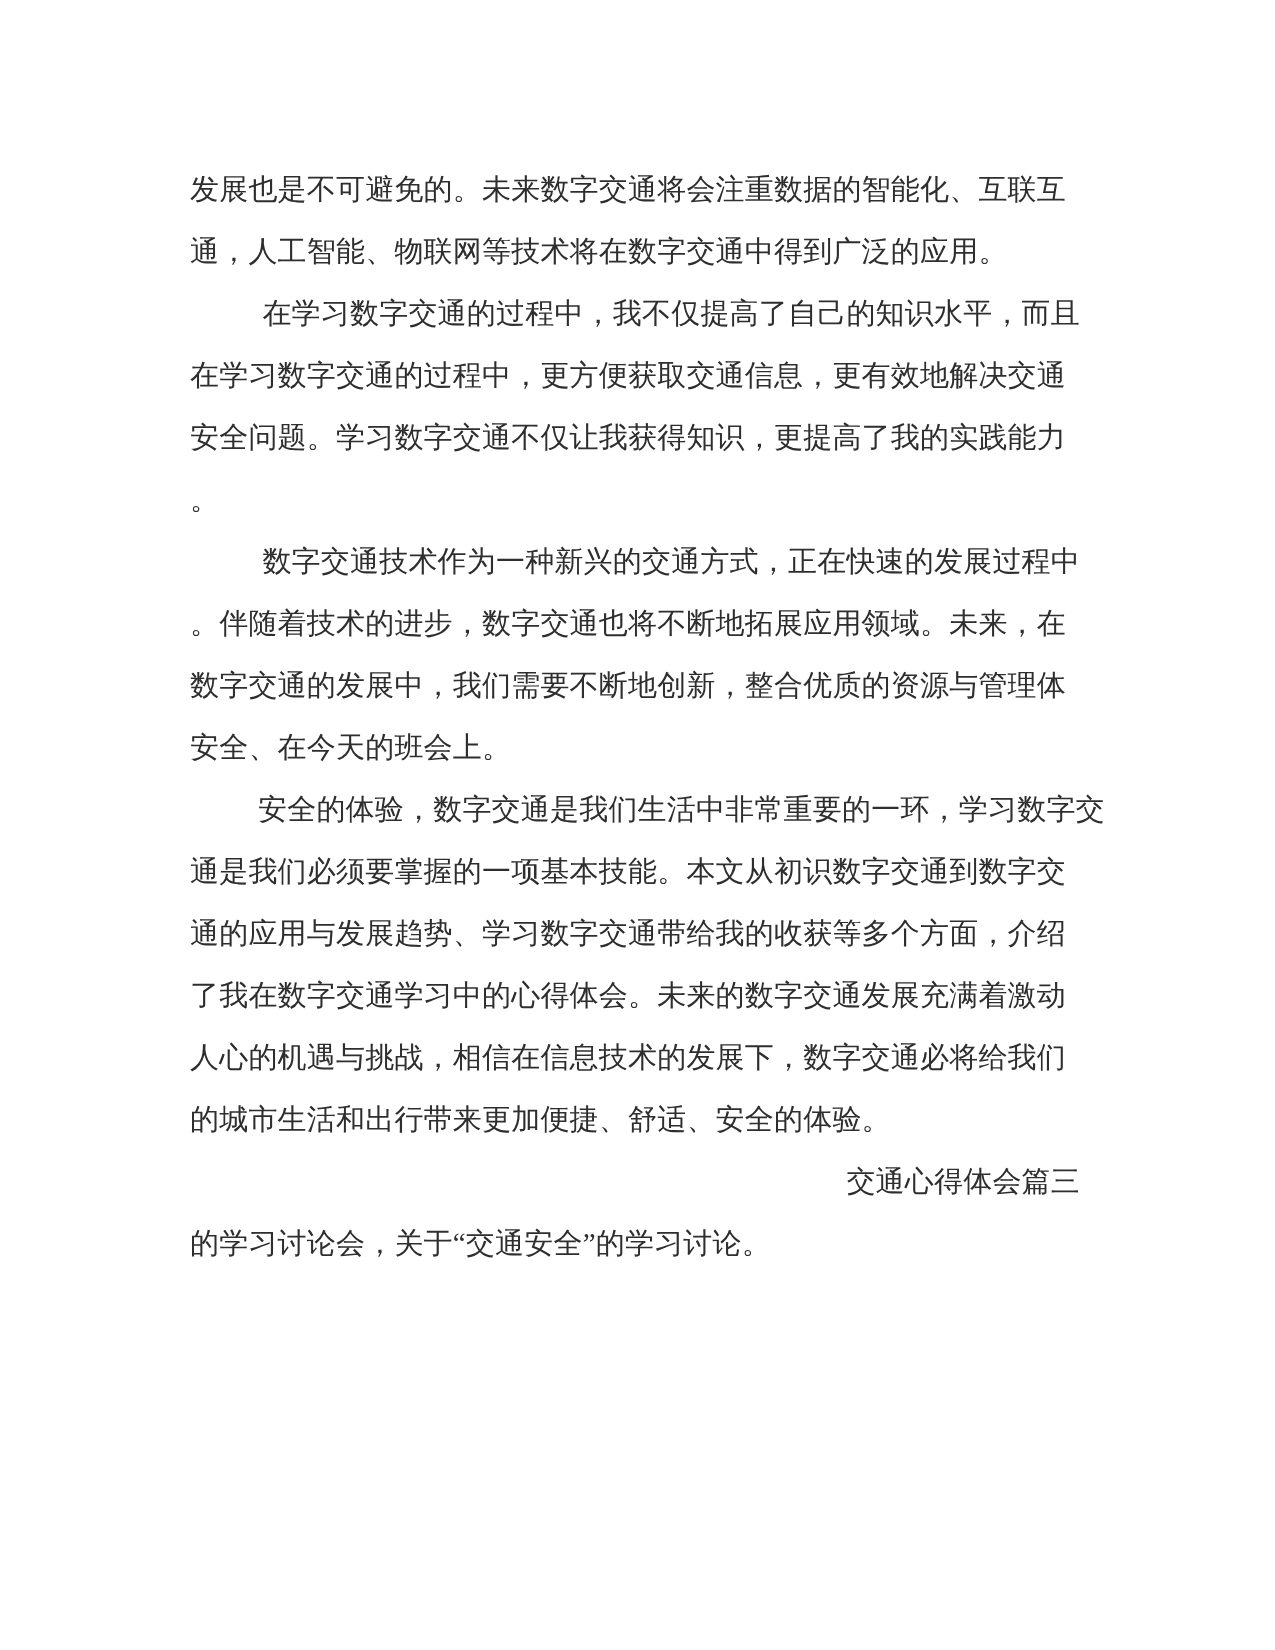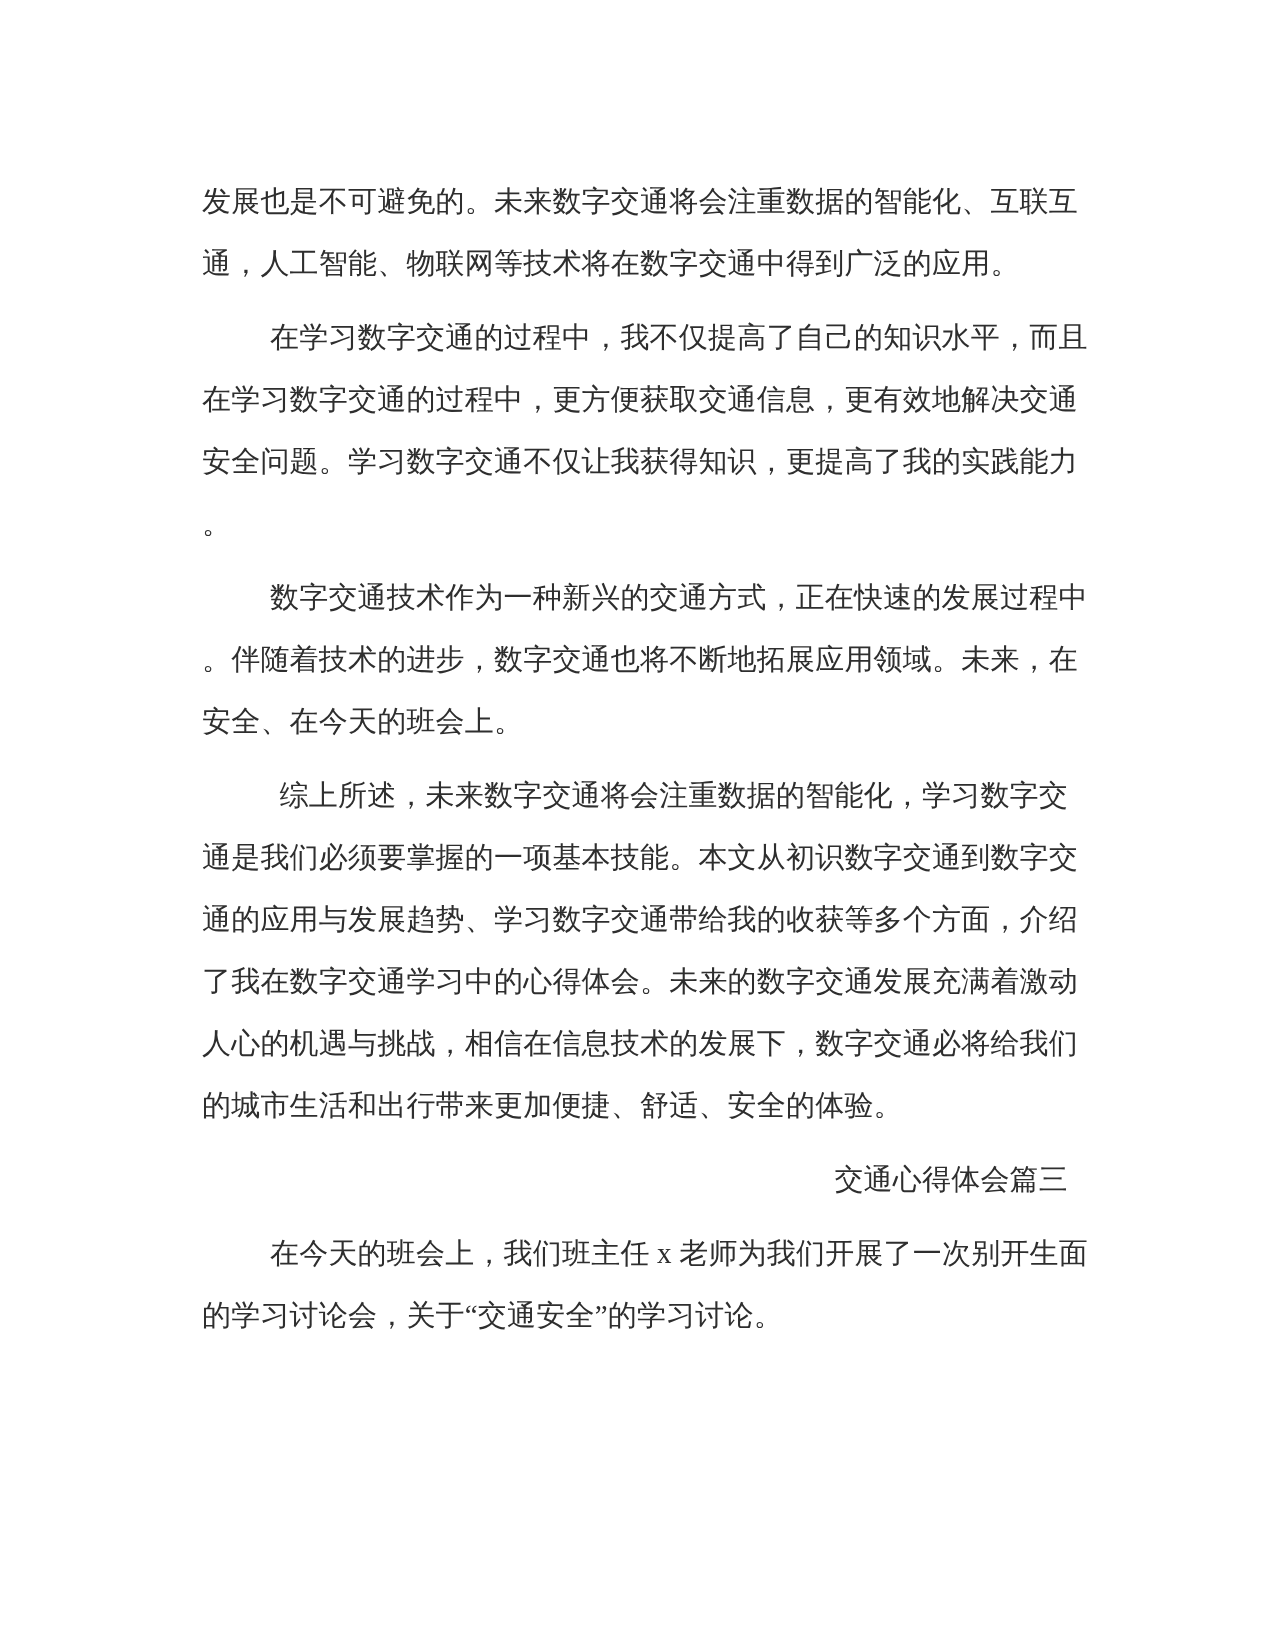--- a/index.html
+++ b/index.html
@@ -20,21 +20,21 @@
     width: 1275px;
     height: 1650px;
     background: #ffffff;
   }
   .text-block {
     position: absolute;
     left: 190px;
     top: 158px;
     width: 890px;
   }
-  .para { margin: 12px; padding: 0; }
+  .para { margin: 0; padding: 0; }
   .line {
     height: 62px;
     line-height: 62px;
     font-size: 29px;
     letter-spacing: 0.2px;
     color: #2e2e2e;
     font-weight: 400;
     white-space: nowrap;
     text-align: left;
   }
@@ -54,35 +54,35 @@
     <div class="para">
       <div class="line indent">在学习数字交通的过程中，我不仅提高了自己的知识水平，而且</div>
       <div class="line">在学习数字交通的过程中，更方便获取交通信息，更有效地解决交通</div>
       <div class="line">安全问题。学习数字交通不仅让我获得知识，更提高了我的实践能力</div>
       <div class="line">。</div>
     </div>
 
     <div class="para">
       <div class="line indent">数字交通技术作为一种新兴的交通方式，正在快速的发展过程中</div>
       <div class="line">。伴随着技术的进步，数字交通也将不断地拓展应用领域。未来，在</div>
+      <div class="line">数字交通的发展中，我们需要不断地创新，整合优质的资源与管理体</div>
       <div class="line">安全、在今天的班会上。</div>
     </div>
 
     <div class="para">
-      <div class="line indent">综上所述，未来数字交通将会注重数据的智能化，学习数字交</div>
+      <div class="line indent">安全的体验，数字交通是我们生活中非常重要的一环，学习数字交</div>
       <div class="line">通是我们必须要掌握的一项基本技能。本文从初识数字交通到数字交</div>
       <div class="line">通的应用与发展趋势、学习数字交通带给我的收获等多个方面，介绍</div>
       <div class="line">了我在数字交通学习中的心得体会。未来的数字交通发展充满着激动</div>
       <div class="line">人心的机遇与挑战，相信在信息技术的发展下，数字交通必将给我们</div>
       <div class="line">的城市生活和出行带来更加便捷、舒适、安全的体验。</div>
     </div>
 
     <div class="para">
       <div class="line indent">交通心得体会篇三</div>
     </div>
 
     <div class="para">
-      <div class="line indent">在今天的班会上，我们班主任 x 老师为我们开展了一次别开生面</div>
       <div class="line">的学习讨论会，关于“交通安全”的学习讨论。</div>
     </div>
 
   </div>
 </div>
 
 </body></html>

